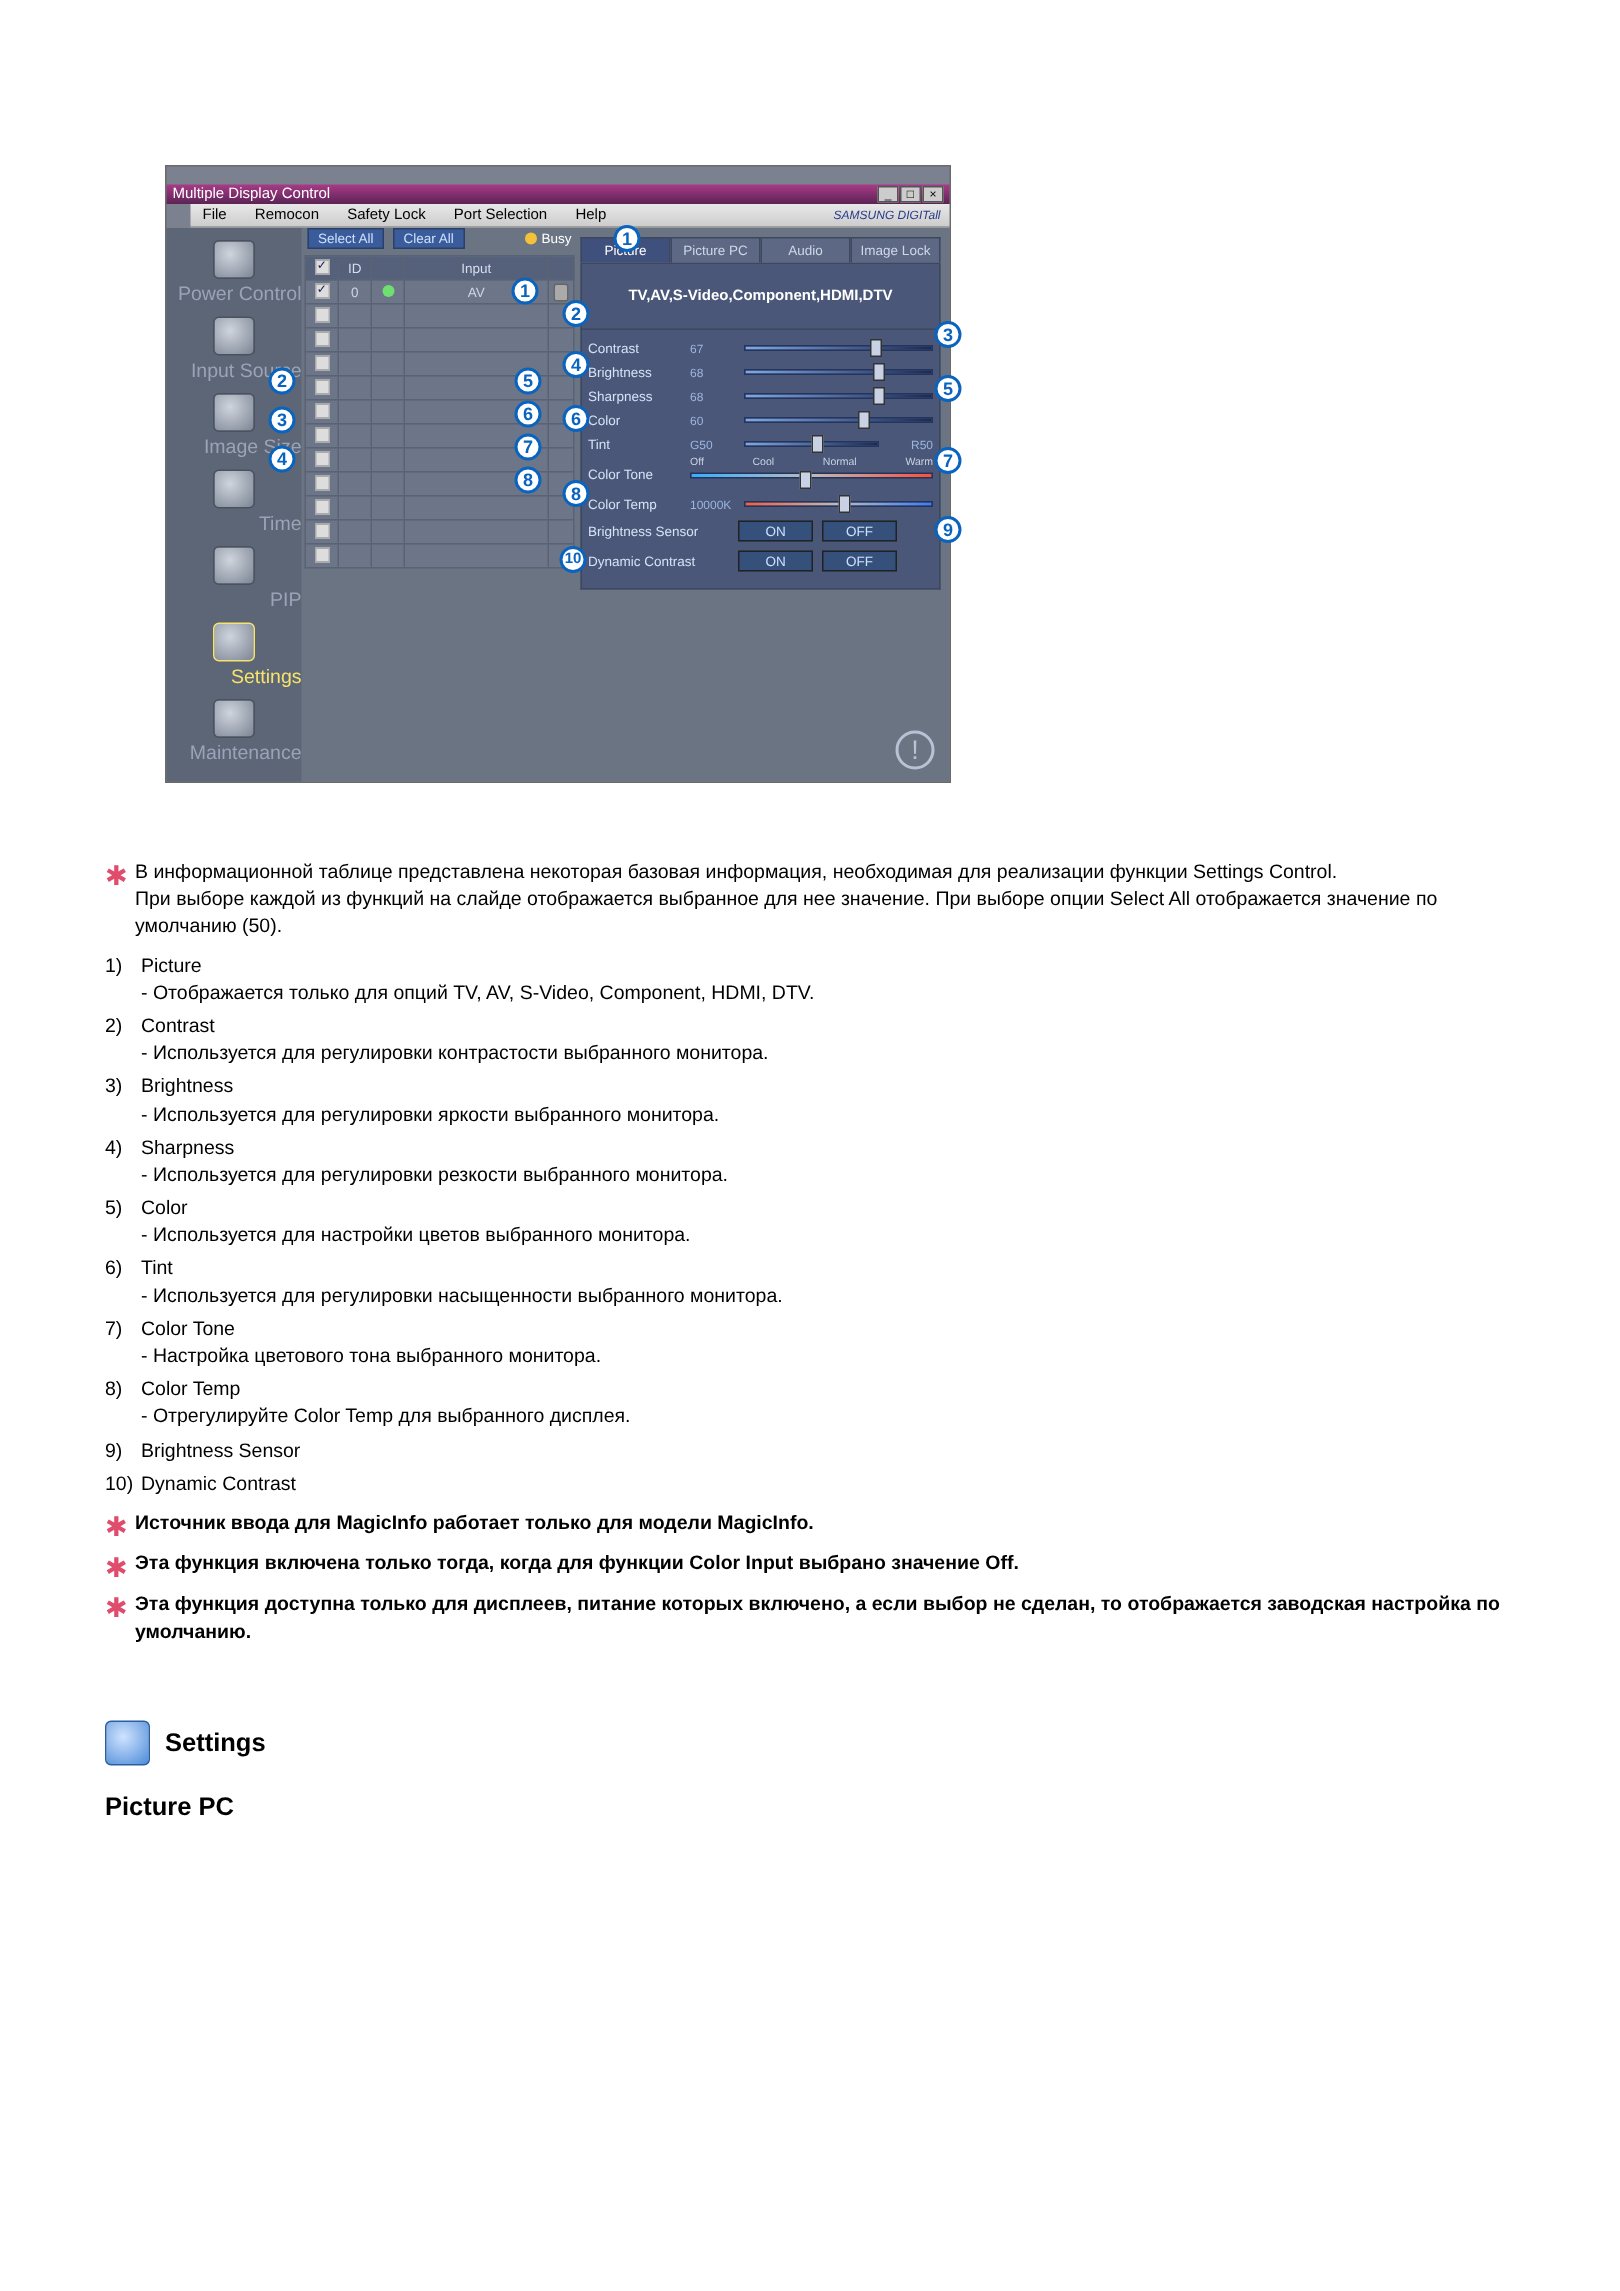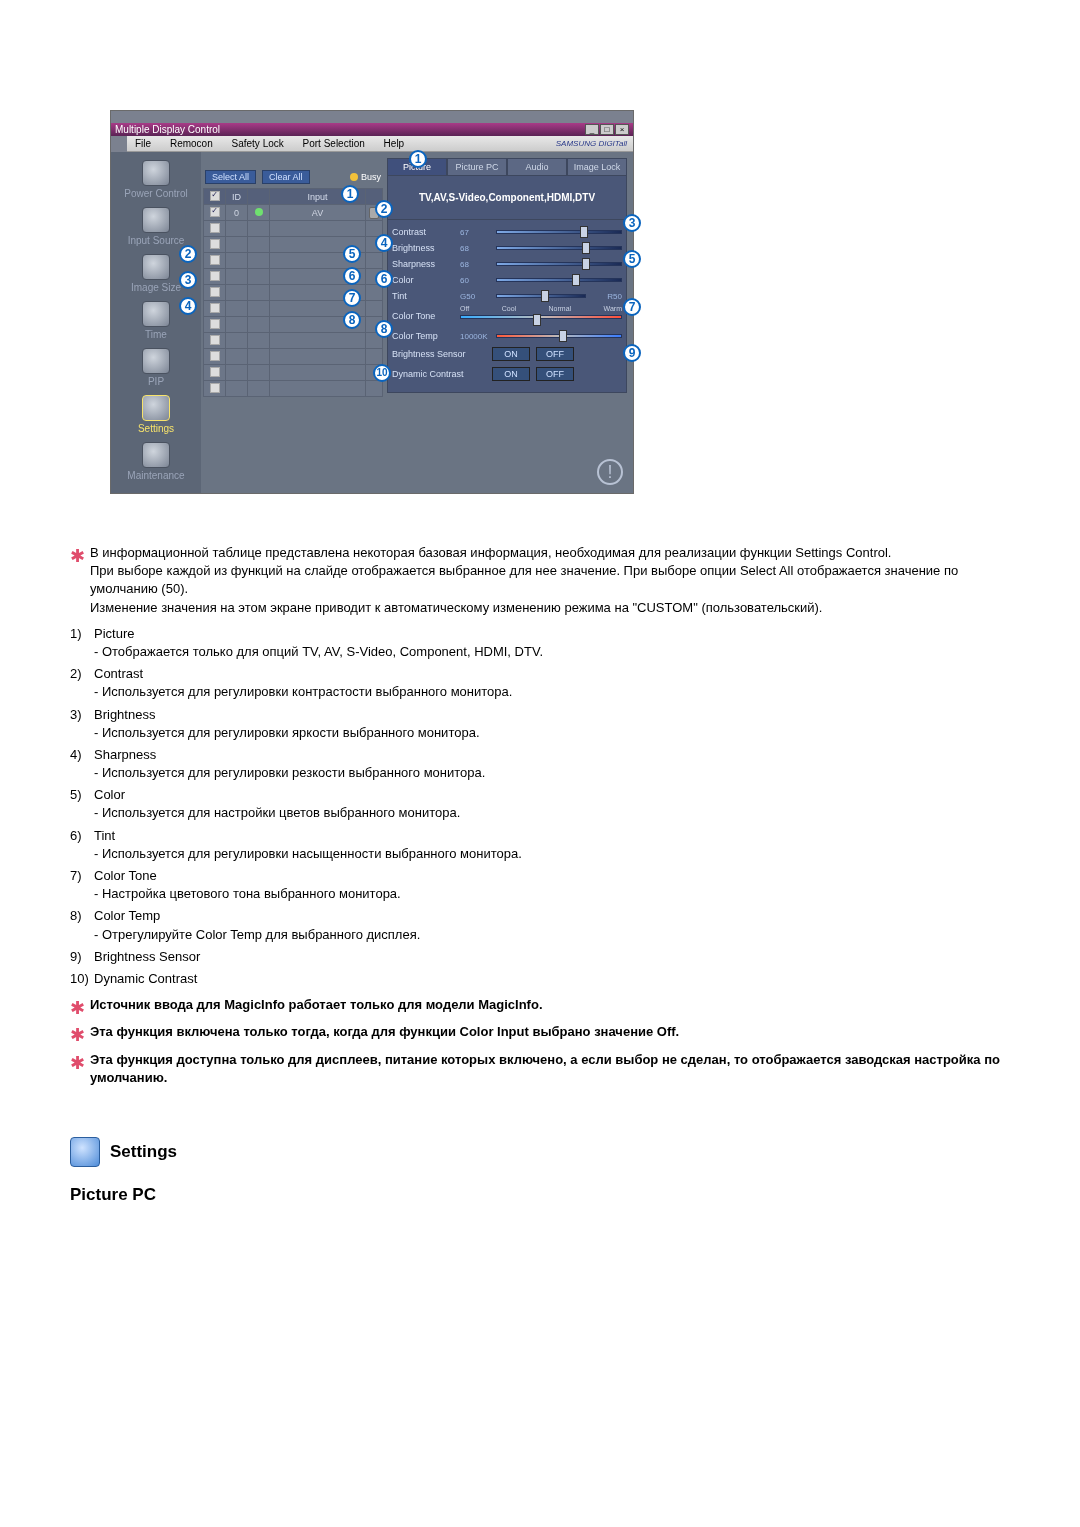--- a/index.html
+++ b/index.html
@@ -22,27 +22,27 @@
     background: linear-gradient(#e8e8e8,#ccc); font-size: 10px;
     display: flex; justify-content: space-between; align-items: center;
     border-bottom: 1px solid #999;
     margin-left: 16px;
   }
   .menubar .menus span { padding: 2px 8px; display: inline-block; }
   .menubar .brand { font-size: 8px; font-style: italic; color: #2a3a8a; padding-right: 6px; }
 
   .appbody { display: flex; background: #6a7483; min-height: 320px; }
   .sidebar { width: 90px; background: #5c6676; padding: 6px 0; }
-  .sidebar .sitem { text-align: center; color: #9aa4b8; font-size: 10px; padding: 2px 0 6px 0; position: relative; }
+  .sidebar .sitem { text-align: right; color: #9aa4b8; font-size: 13px; padding: 2px 0 6px 0; position: relative; }
   .sidebar .sitem .ico { width: 28px; height: 26px; margin: 0 auto 2px auto; border-radius: 4px;
     background: radial-gradient(circle at 40% 35%, #cfd5dd, #7b8494); border: 1px solid #4a5260; }
   .sidebar .sitem.active { color: #f7e36b; }
   .sidebar .sitem.active .ico { border-color: #f7e36b; }
 
-  .middle { width: 184px; padding: 18px 2px; }
+  .middle { width: 184px; padding: 0 2px; }
   .topbtns { display: flex; gap: 6px; align-items: center; padding: 0 2px 4px 2px; font-size: 9px; color: #fff; }
   .flatbtn { background: #3a5c9a; color: #cfe0ff; font-size: 9px; padding: 1px 6px; border: 1px solid #2a4068; }
   .busy { margin-left: auto; display: flex; align-items: center; gap: 3px; }
   .busy .dot { width: 8px; height: 8px; border-radius: 50%; background: #f4c23a; display: inline-block; }
 
   table.device { width: 100%; border-collapse: collapse; font-size: 9px; color: #cfd5e2; }
   table.device th, table.device td { border: 1px solid #5a6374; padding: 1px 3px; height: 16px; text-align: center; background: #6c7688; }
   table.device th { background: #55607a; color: #d6ddec; font-weight: normal; }
   .chk { width: 10px; height: 10px; border: 1px solid #aaa; background: #ddd; display: inline-block; }
   .chk.on::after { content: "✓"; font-size: 8px; position: relative; top: -3px; color: #225; }
@@ -58,21 +58,21 @@
   .panel { background: #4a5778; border: 1px solid #3d475e; border-top: none; padding: 4px 4px 8px 4px; }
   .prow { display: flex; align-items: center; gap: 4px; padding: 3px 0; }
   .prow .plabel { width: 64px; color: #d6e1f5; }
   .prow .pval { width: 32px; color: #9cb6e0; font-size: 8px; }
   .slider { flex: 1; height: 10px; position: relative; }
   .slider .track { height: 4px; background: linear-gradient(to right, #7ea9e6, #1a2a55); border: 1px solid #25345a; margin-top: 3px; }
   .slider .thumb { position: absolute; top: -1px; width: 8px; height: 12px; background: #c8d2e4; border: 1px solid #333; }
   .slider.colortone .track { background: linear-gradient(to right, #39adff, #bbb, #ff4e3a); }
   .slider.colortemp .track { background: linear-gradient(to right, #ff5a3a, #bbb, #3a7dff); }
   .onoff { display: flex; gap: 6px; }
-  .onoff .ob { width: 38px; text-align: center; padding: 1px 0; background: #35507a; border: 1px solid #222; color: #cfe0ff; }
+  .onoff .ob { width: 50px; text-align: center; padding: 1px 0; background: #35507a; border: 1px solid #222; color: #cfe0ff; }
   .tonelabels { display: flex; justify-content: space-between; font-size: 7px; color: #c9d2e4; margin-top: -2px; }
 
   .warn { position: absolute; bottom: 8px; right: 10px; width: 26px; height: 26px;
     border: 2px solid #b8c2d4; border-radius: 50%; color: #b8c2d4; text-align: center; font-size: 18px; line-height: 22px; }
 
   
   .callout {
     position: absolute; width: 18px; height: 18px; border-radius: 50%;
     background: #fff; border: 2px solid #0a64be; color: #0a64be;
     font-weight: bold; font-size: 12px; text-align: center; line-height: 14px;
@@ -351,21 +351,20 @@
   <span class="callout" style="top:178px; left:232px">7</span>
   <span class="callout" style="top:200px; left:232px">8</span>
 </div>
 
 <div class="desc">
   <div class="block">
     <span class="star">✱</span>
     <div class="txt">
       <span>В информационной таблице представлена некоторая базовая информация, необходимая для реализации функции Settings Control.</span><br>
       <span>При выборе каждой из функций на слайде отображается выбранное для нее значение. При выборе опции Select All отображается значение по умолчанию (50).</span><br>
-      <span>Изменение значения на этом экране приводит к автоматическому изменению режима на "CUSTOM" (пользовательский).</span>
     </div>
   </div>
 
   <ol class="numbered">
     <li>
           <span class="n">1)</span>
           <span class="body">
             <span class="t">Picture</span>
             <span class="d">- Отображается только для опций TV, AV, S-Video, Component, HDMI, DTV.</span>
           </span>

